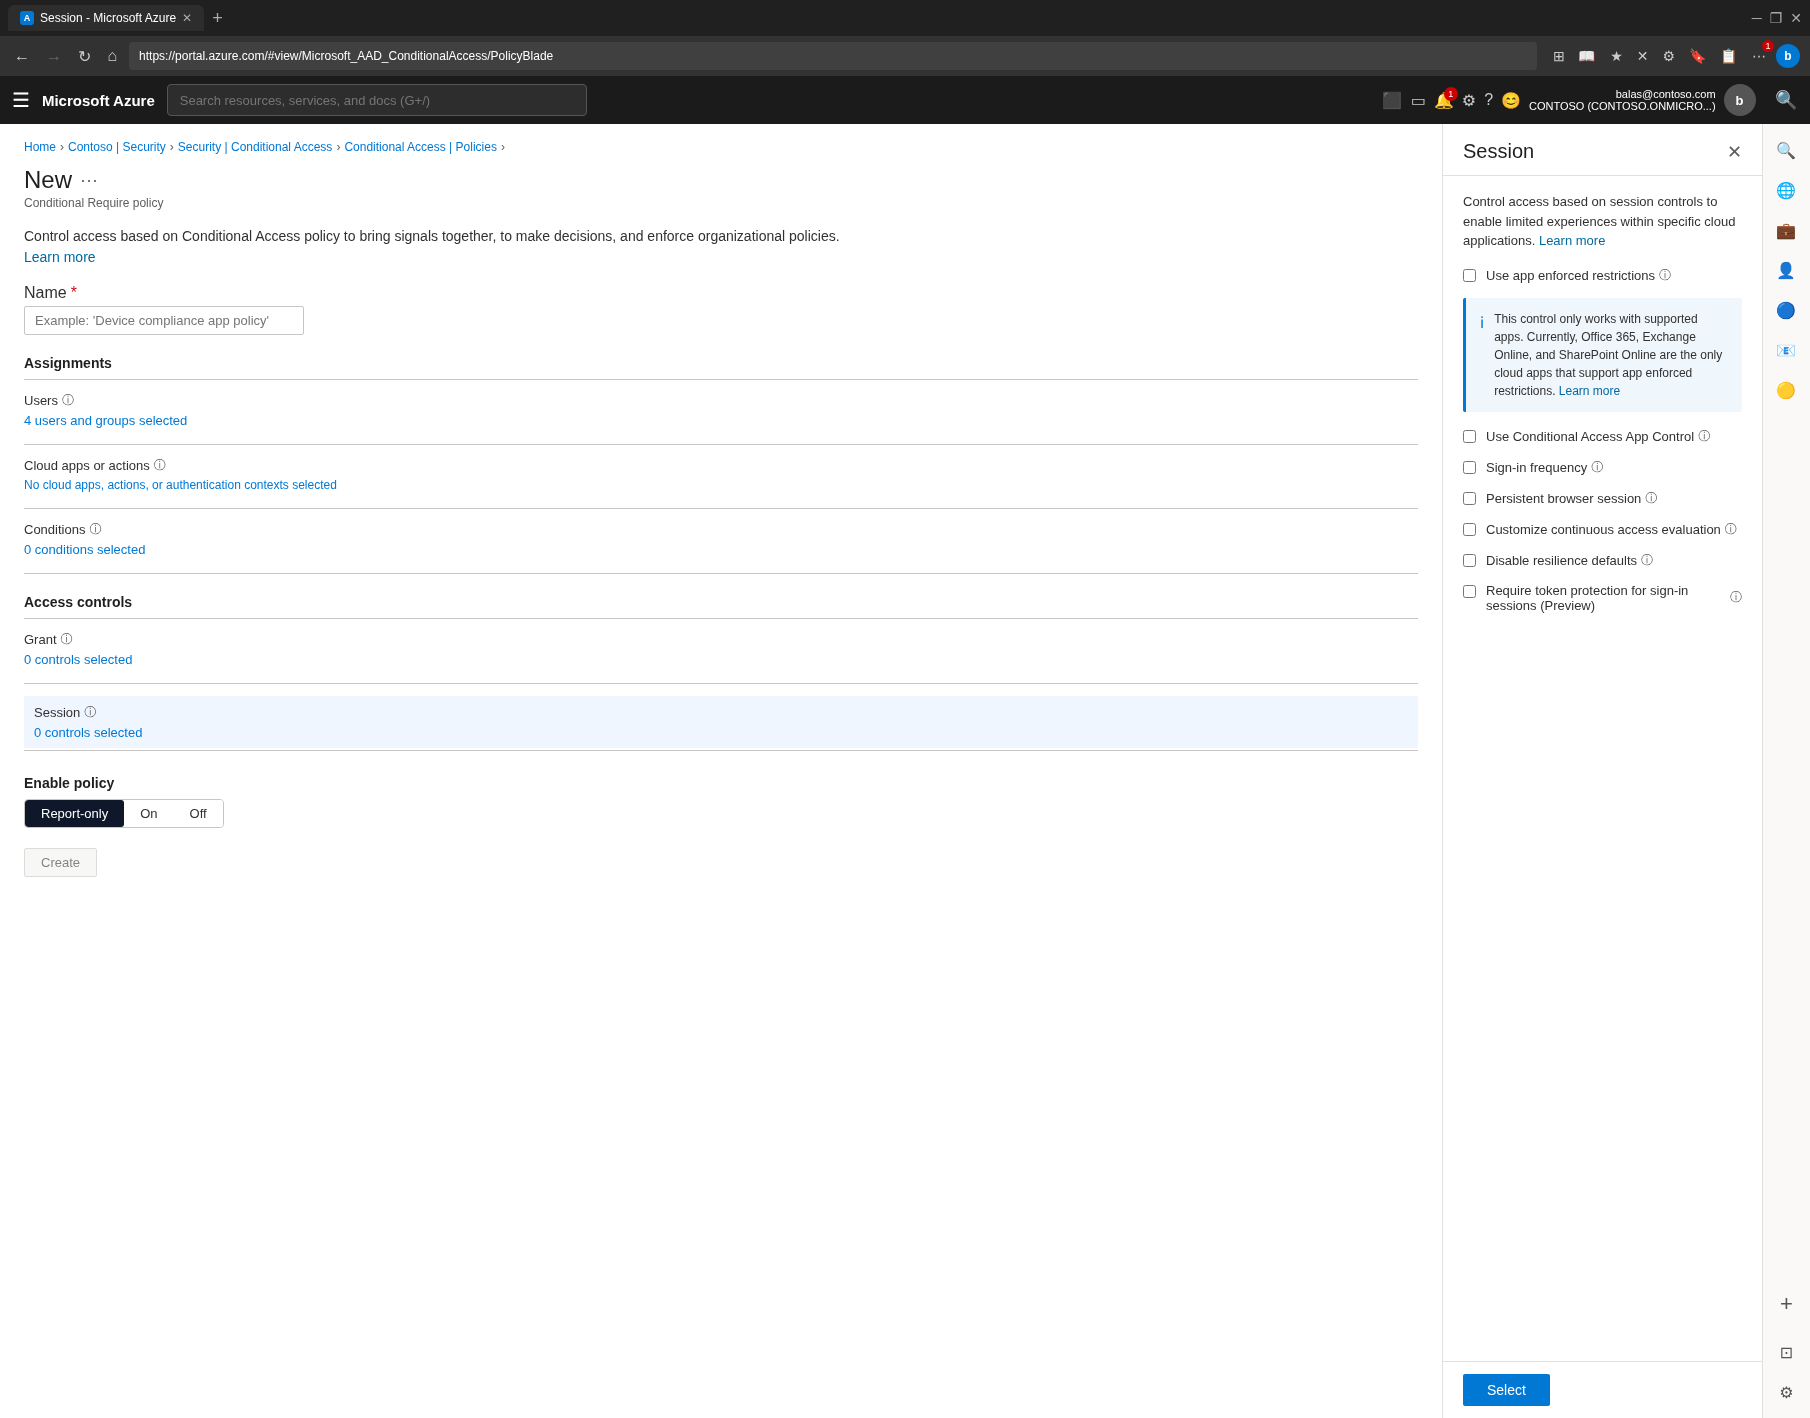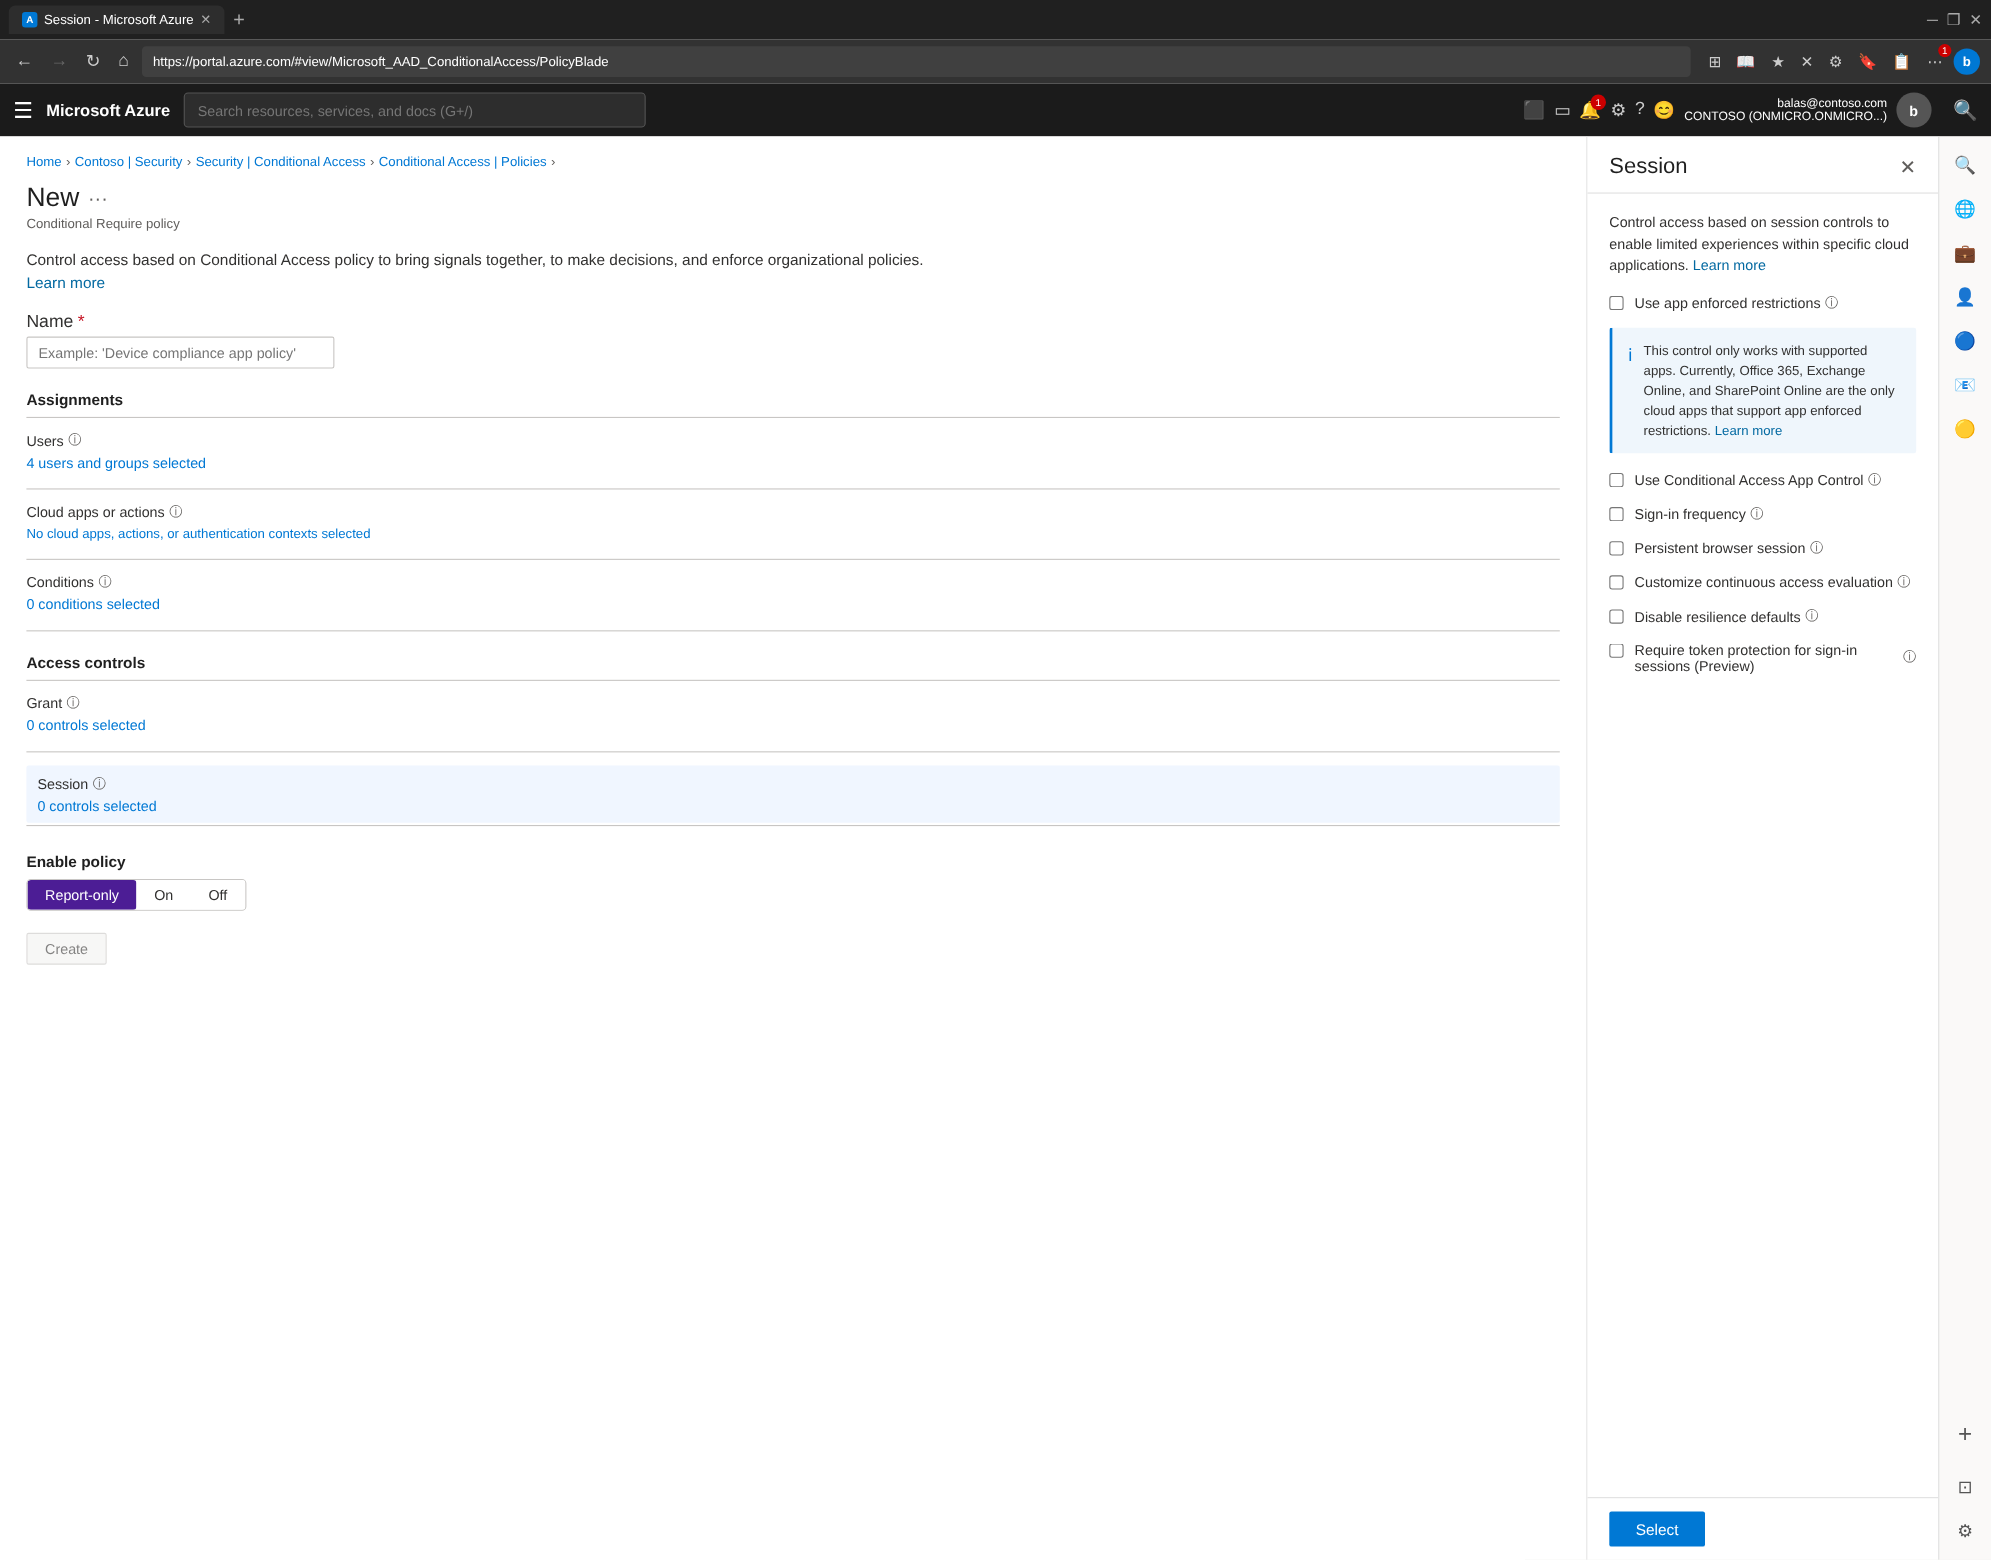--- a/index.html
+++ b/index.html
@@ -159,21 +159,21 @@
     .enable-section { margin-top: 24px; }
     .toggle-group { display: flex; align-items: center; margin-top: 8px; border: 1px solid #c8c6c4; border-radius: 4px; overflow: hidden; width: fit-content; }
     .toggle-option {
       padding: 6px 16px;
       font-size: 13px;
       cursor: pointer;
       background: #fff;
       color: #323130;
       border: none;
     }
-    .toggle-option.active { background: #4c1d95; color: #fff; border-radius: 3px; }
+    .toggle-option.active { background: #0f172a; color: #fff; border-radius: 3px; }
 
     
     .create-btn {
       margin-top: 20px;
       padding: 6px 16px;
       background: #f3f2f1;
       color: #323130;
       border: 1px solid #c8c6c4;
       border-radius: 2px;
       font-size: 13px;
@@ -288,21 +288,21 @@
   <input class="azure-search" type="text" placeholder="Search resources, services, and docs (G+/)" style="">
   <div class="topbar-icons">
     <span class="topbar-icon">⬛</span>
     <span class="topbar-icon">▭</span>
     <span class="topbar-icon" style="position:relative;">🔔<span class="badge">1</span></span>
     <span class="topbar-icon">⚙</span>
     <span class="topbar-icon">?</span>
     <span class="topbar-icon">😊</span>
     <div class="user-info">
       <div>balas@contoso.com</div>
-      <div>CONTOSO (ONMICRO.ONMICRO...)</div>
+      <div>CONTOSO (CONTOSO.ONMICRO...)</div>
     </div>
     <div class="user-avatar">b</div>
   </div>
 
   <span style="margin-left:8px; color:#ccc; font-size:18px;">🔍</span>
 </div>
 
 <div class="main-layout">
 
   <div class="content-area">

